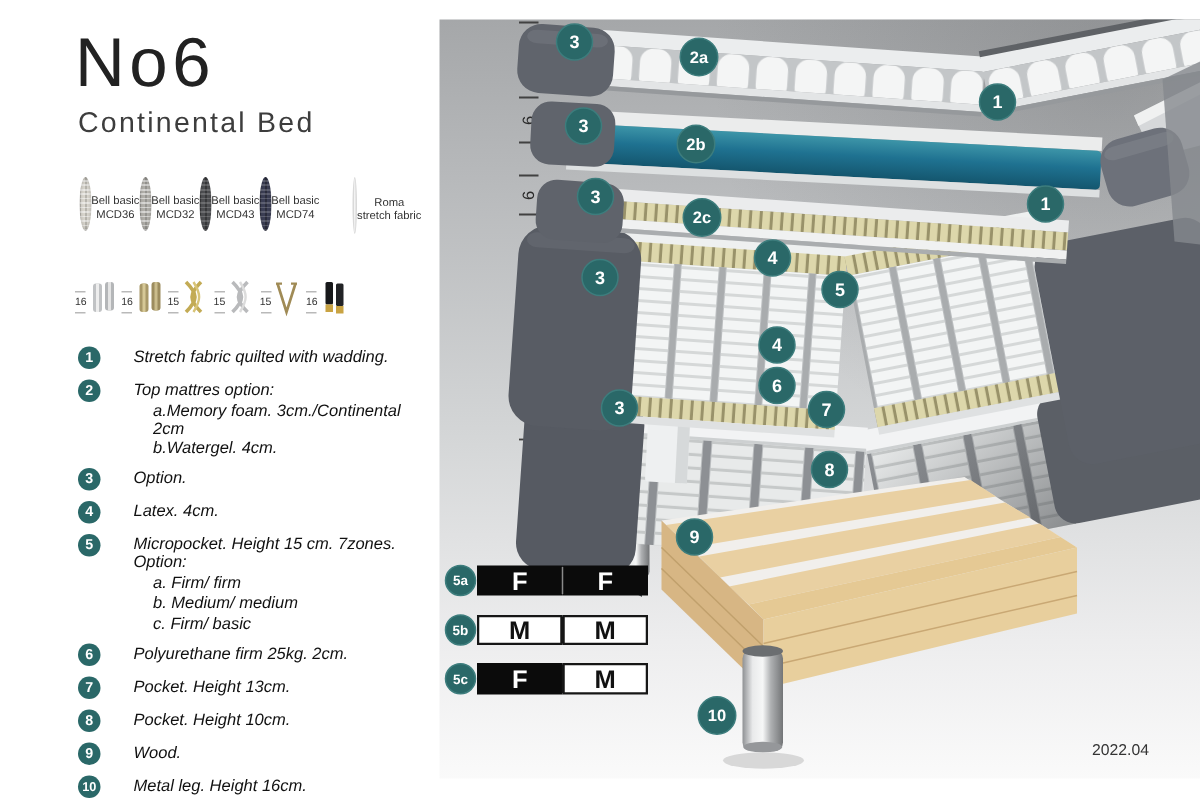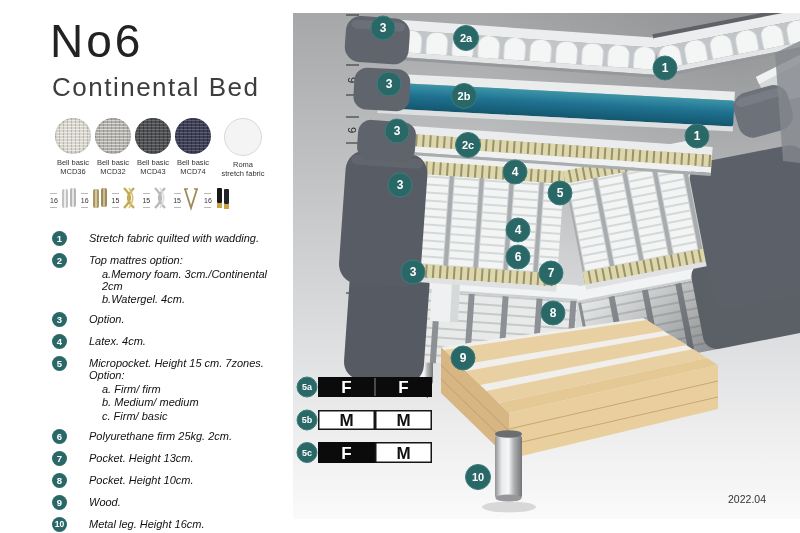--- a/index.html
+++ b/index.html
@@ -4,26 +4,26 @@
 <style>
   html,body{margin:0;padding:0;}
   body{width:800px;height:533px;overflow:hidden;background:#fff;
        font-family:"Liberation Sans",sans-serif;-webkit-font-smoothing:antialiased;}
   .page{position:relative;width:800px;height:533px;background:#fff;}
 
   
   .left{position:absolute;left:0;top:0;width:293px;height:533px;background:#fff;}
   .title{position:absolute;left:50px;top:14px;font-size:46px;font-weight:200;
          letter-spacing:3px;color:#222;}
-  .subtitle{position:absolute;left:52px;top:72px;font-size:26px;font-weight:300;
+  .subtitle{position:absolute;left:52px;top:72px;font-size:19px;font-weight:300;
             letter-spacing:1.5px;color:#3d3d3d;}
 
   .swatches{position:absolute;left:53px;top:118px;display:flex;align-items:flex-start;}
-  .swatch{width:40px;margin-right:0;display:flex;flex-direction:column;align-items:center;}
-  .swatch.roma{margin-left:7px;width:46px;}
+  .swatch{width:40px;margin-right:0;display:flex;align-items:center;}
+  .swatch.roma{margin-left:22px;width:46px;}
   .sw-circle{width:36px;height:36px;border-radius:50%;box-shadow:inset 0 0 3px rgba(0,0,0,.25);
      background-image:
        repeating-linear-gradient(0deg, rgba(255,255,255,.5) 0 1px, rgba(0,0,0,0) 1px 3px),
        repeating-linear-gradient(90deg, rgba(0,0,0,.16) 0 1px, rgba(0,0,0,0) 1px 4px);}
   .sw-circle.dark{background-image:
        repeating-linear-gradient(0deg, rgba(255,255,255,.18) 0 1px, rgba(0,0,0,0) 1px 3px),
        repeating-linear-gradient(90deg, rgba(0,0,0,.3) 0 1px, rgba(0,0,0,0) 1px 4px);}
   .sw-circle.plain{background-image:none;border:1px solid #d9d9d9;box-shadow:none;}
   .sw-label{margin-top:4px;font-size:7.5px;line-height:9px;color:#333;text-align:center;white-space:nowrap;}
 

